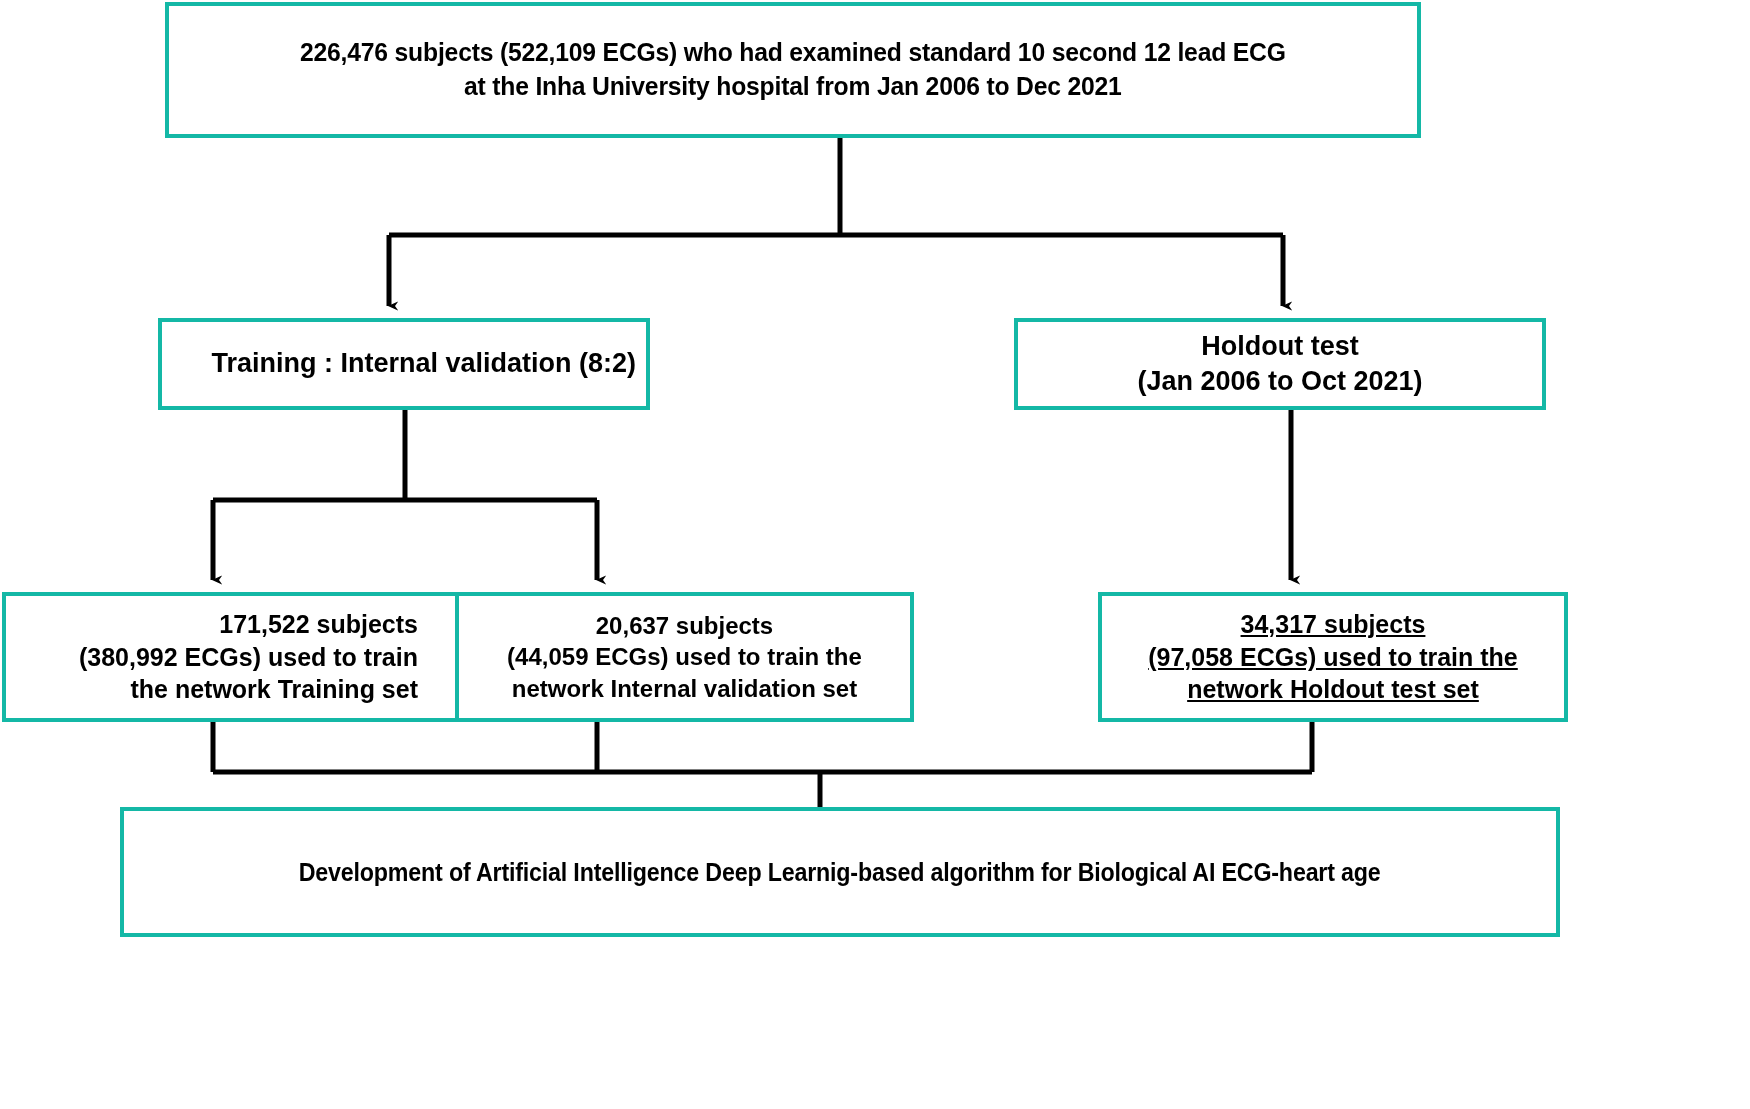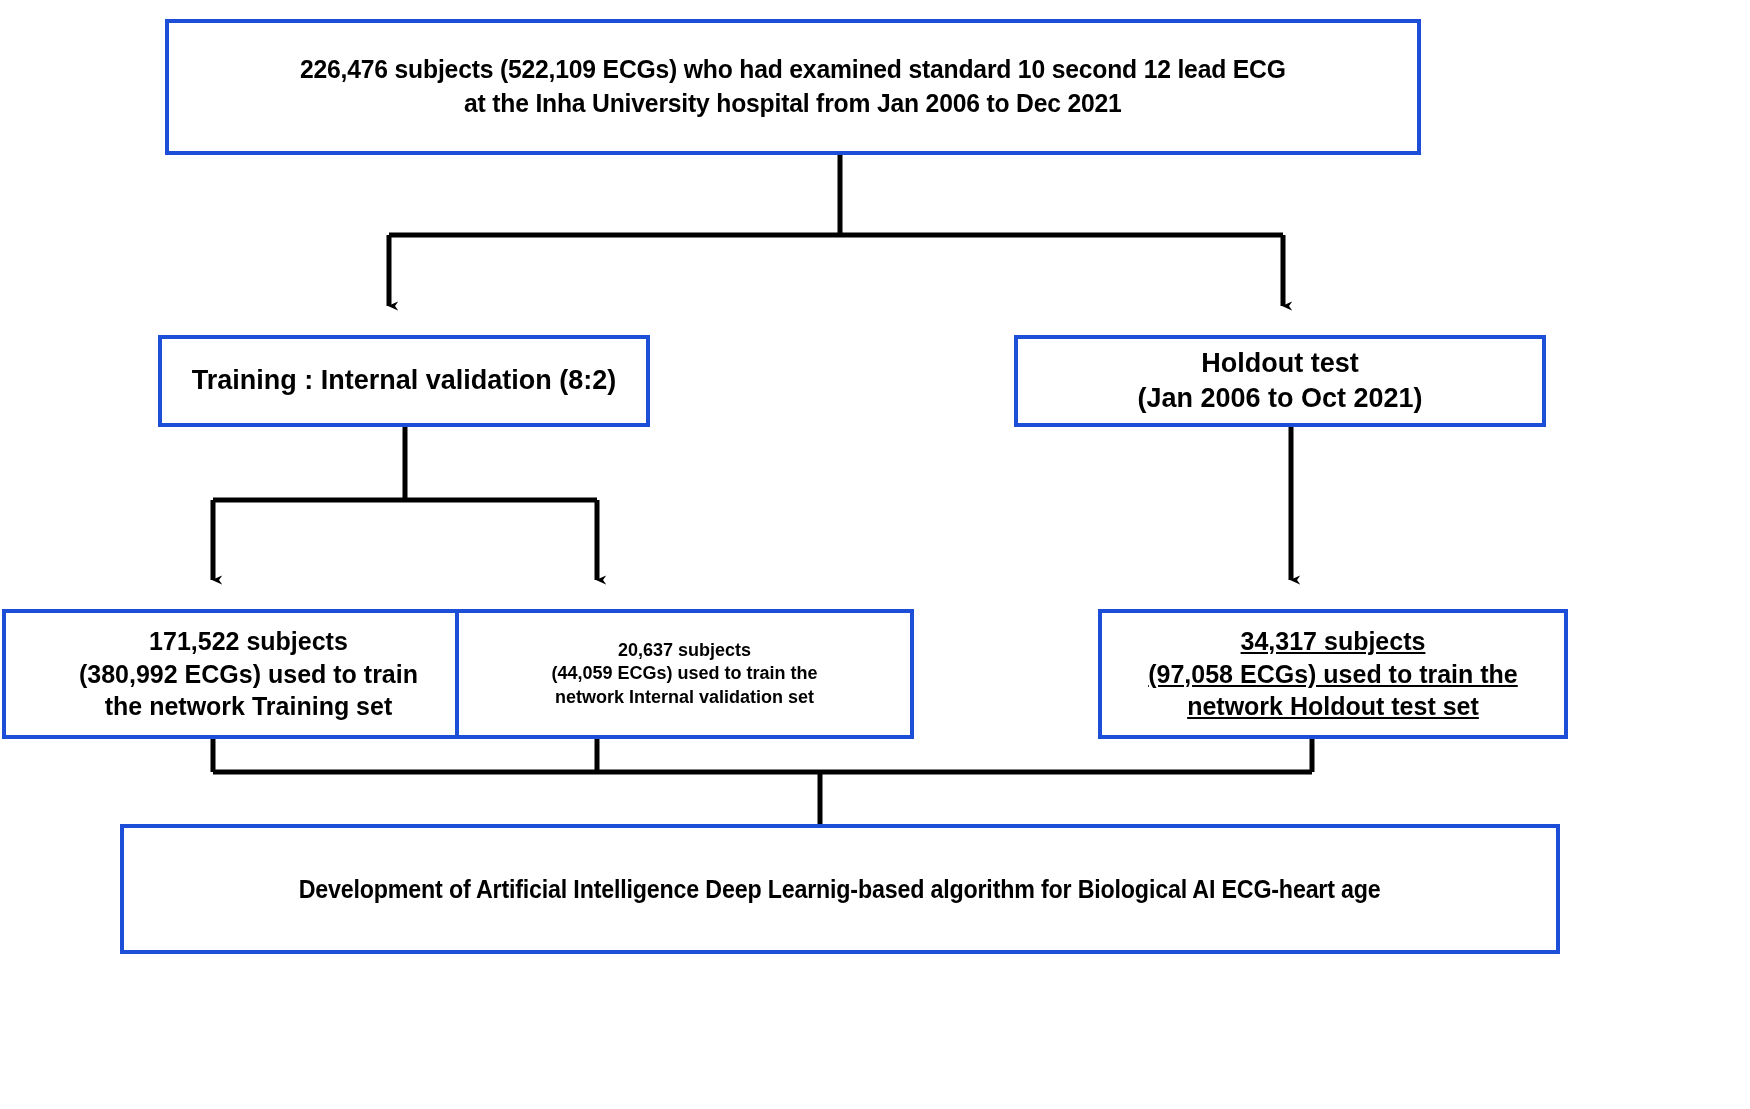--- a/index.html
+++ b/index.html
@@ -24,65 +24,64 @@
     position: absolute;
     left: 0;
     top: 0;
     width: 1750px;
     height: 1109px;
   }
   .node {
     position: absolute;
     box-sizing: border-box;
     background: #ffffff;
-    border: 4px solid #1d4ed8;
+    border: 4px solid #14b8a6;
     display: flex;
     align-items: center;
     justify-content: center;
     text-align: center;
     z-index: 2;
-    margin-top: 17px;
   }
   .node-text {
     font-weight: bold;
     line-height: 1.30;
     color: #000000;
     white-space: pre-line;
     padding: 0 10px;
   }
 
   
   #node-cohort {
     left: 165px;  top: 2px;   width: 1256px; height: 136px;
   }
   #node-cohort .node-text {
     font-size: 26px;
     letter-spacing: -0.2px;
     transform: scaleX(0.95);
   }
 
   #node-train-split {
-    left: 158px;  top: 318px; width: 492px; height: 92px;
+    left: 158px;  top: 318px; width: 492px; height: 92px; justify-content: flex-end;
   }
   #node-train-split .node-text { font-size: 27px; }
 
   #node-holdout {
     left: 1014px; top: 318px; width: 532px; height: 92px;
   }
   #node-holdout .node-text { font-size: 27px; }
 
   #node-training-set {
-    left: 2px;    top: 592px; width: 493px; height: 130px;
+    left: 2px;    top: 592px; width: 493px; height: 130px; text-align: right;
   }
   #node-training-set .node-text { font-size: 25px; }
 
   #node-internal-set {
     left: 455px;  top: 592px; width: 459px; height: 130px;
   }
-  #node-internal-set .node-text { font-size: 18px; }
+  #node-internal-set .node-text { font-size: 24px; }
 
   #node-holdout-set {
     left: 1098px; top: 592px; width: 470px; height: 130px; text-decoration: underline;
   }
   #node-holdout-set .node-text { font-size: 25px; }
 
   #node-algorithm {
     left: 120px;  top: 807px; width: 1440px; height: 130px;
   }
   #node-algorithm .node-text {

